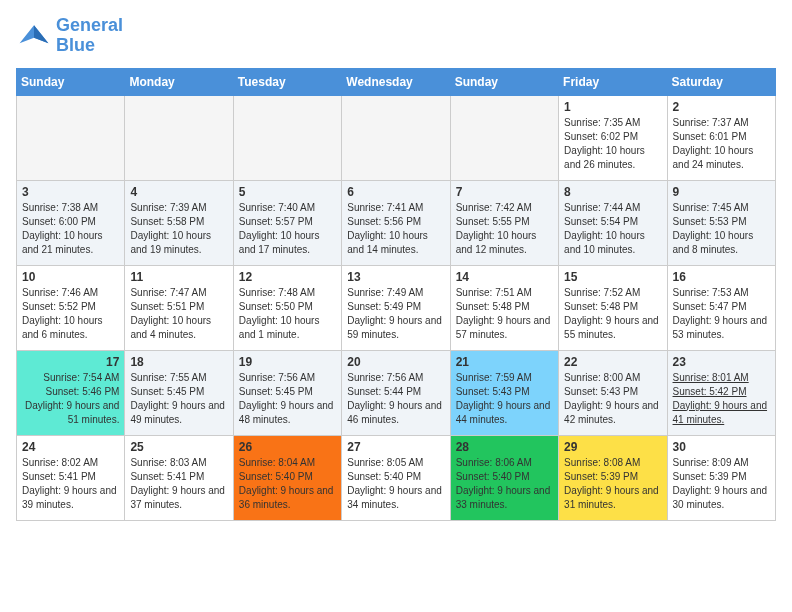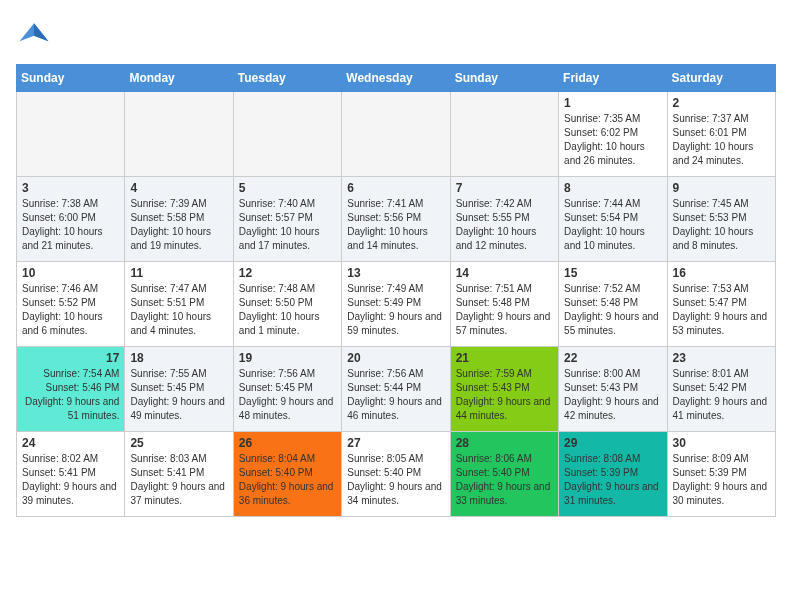--- a/index.html
+++ b/index.html
@@ -92,20 +92,24 @@
   </style>
 </head>
 <body>
 
 <div class="header">
   <div class="logo">
     <svg class="logo-bird" viewBox="0 0 40 40">
       <polygon points="20,8 36,28 20,22 4,28" fill="#4a90d9"></polygon>
       <polygon points="20,8 36,28 20,22" fill="#2a6db5"></polygon>
     </svg>
+    <div class="logo-text">
+      <div><span>General</span></div>
+      <div><span style="color:#4a90d9">Blue</span></div>
+    </div>
   </div>
   <div class="title-block">
     <div class="month-title"></div>
     <div class="location"></div>
   </div>
 </div>
 
 <table>
   <thead>
     <tr>
@@ -244,35 +248,35 @@
           <div class="day-info" style="white-space: pre-line;">Sunrise: 7:56 AM
 Sunset: 5:45 PM
 Daylight: 9 hours and 48 minutes.</div>
         </td>
         <td style="background: rgb(240, 244, 248);">
           <span class="day-num">20</span>
           <div class="day-info" style="white-space: pre-line;">Sunrise: 7:56 AM
 Sunset: 5:44 PM
 Daylight: 9 hours and 46 minutes.</div>
         </td>
-        <td style="background: #84cc16;">
+        <td style="background: #7dd3fc;">
           <span class="day-num">21</span>
           <div class="day-info" style="white-space: pre-line;">Sunrise: 7:59 AM
 Sunset: 5:43 PM
 Daylight: 9 hours and 44 minutes.</div>
         </td>
         <td style="background: rgb(240, 244, 248);">
           <span class="day-num">22</span>
           <div class="day-info" style="white-space: pre-line;">Sunrise: 8:00 AM
 Sunset: 5:43 PM
 Daylight: 9 hours and 42 minutes.</div>
         </td>
         <td style="background: rgb(240, 244, 248);">
           <span class="day-num">23</span>
-          <div class="day-info" style="white-space: pre-line;">Sunrise: 8:01 AM
+          <div class="day-info" style="white-space: pre-line; text-decoration: underline;">Sunrise: 8:01 AM
 Sunset: 5:42 PM
 Daylight: 9 hours and 41 minutes.</div>
         </td>
       </tr>
       <tr>
         <td style="background: rgb(255, 255, 255);">
           <span class="day-num">24</span>
           <div class="day-info" style="white-space: pre-line;">Sunrise: 8:02 AM
 Sunset: 5:41 PM
 Daylight: 9 hours and 39 minutes.</div>
@@ -294,21 +298,21 @@
           <div class="day-info" style="white-space: pre-line;">Sunrise: 8:05 AM
 Sunset: 5:40 PM
 Daylight: 9 hours and 34 minutes.</div>
         </td>
         <td style="background: #22c55e;">
           <span class="day-num">28</span>
           <div class="day-info" style="white-space: pre-line;">Sunrise: 8:06 AM
 Sunset: 5:40 PM
 Daylight: 9 hours and 33 minutes.</div>
         </td>
-        <td style="background: #14b8a6;">
+        <td style="background: #fde047;">
           <span class="day-num">29</span>
           <div class="day-info" style="white-space: pre-line;">Sunrise: 8:08 AM
 Sunset: 5:39 PM
 Daylight: 9 hours and 31 minutes.</div>
         </td>
         <td style="background: rgb(255, 255, 255);">
           <span class="day-num">30</span>
           <div class="day-info" style="white-space: pre-line;">Sunrise: 8:09 AM
 Sunset: 5:39 PM
 Daylight: 9 hours and 30 minutes.</div>

